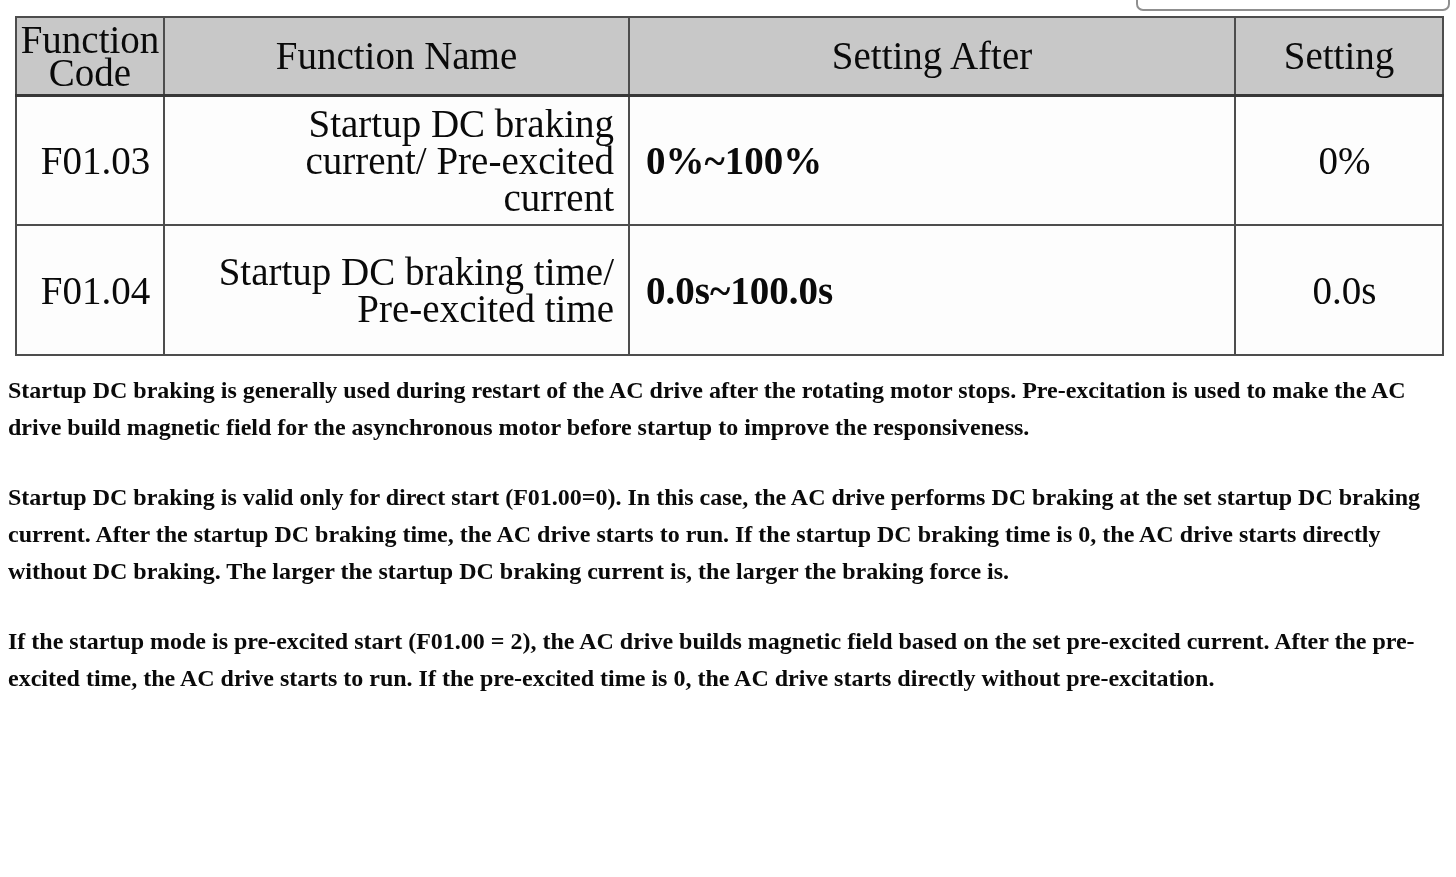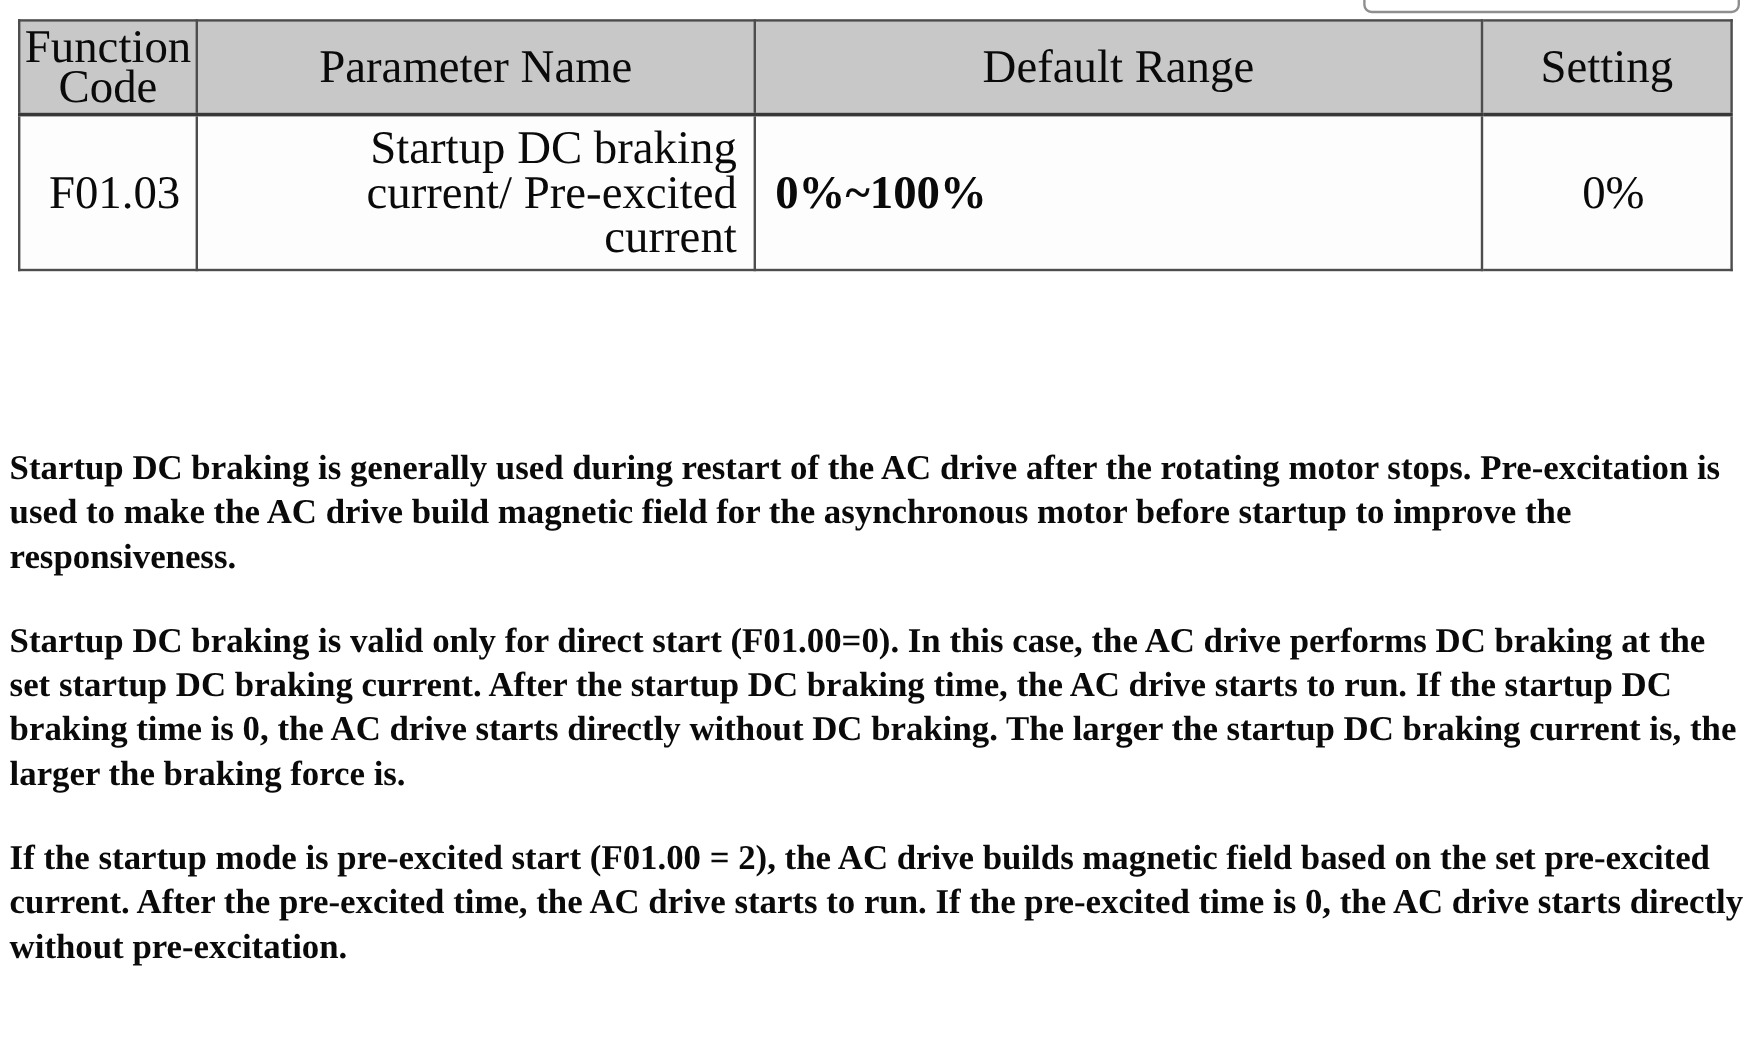--- a/index.html
+++ b/index.html
@@ -50,52 +50,58 @@
   td.cell-code    { text-align: center; }
   td.cell-name    { text-align: right; padding-left: 28px; padding-right: 14px; line-height: 37px; }
   td.cell-range   { text-align: left; padding-left: 16px; font-weight: bold; }
   td.cell-default { text-align: center; }
   
   .description {
     position: absolute;
     top: 372px; left: 8px;
     width: 1448px;
     font-weight: 700;
-    font-size: 29px;
+    font-size: 24px;
     line-height: 37px;
   }
   .description p { margin: 0 0 33px 0; }
   .description p:last-child { margin-bottom: 0; }
 </style>
 </head>
 <body>
 
 <div class="cropped-box"></div>
 
 <table class="param-table">
   <colgroup>
     <col class="c-code">
       <col class="c-name">
       <col class="c-range">
       <col class="c-default">
   </colgroup>
   <thead>
     <tr>
       <th>Function Code</th>
-      <th>Parameter Name</th>
-      <th>Default Range</th>
+      <th>Function Name</th>
+      <th>Setting After</th>
       <th>Setting</th>
     </tr>
   </thead>
   <tbody>
     <tr>
       <td class="cell-code">F01.03</td>
       <td class="cell-name">Startup DC braking current/ Pre-excited current</td>
       <td class="cell-range">0%~100%</td>
       <td class="cell-default">0%</td>
+    </tr>
+    <tr>
+      <td class="cell-code">F01.04</td>
+      <td class="cell-name">Startup DC braking time/ Pre-excited time</td>
+      <td class="cell-range">0.0s~100.0s</td>
+      <td class="cell-default">0.0s</td>
     </tr>
   </tbody>
 </table>
 
 <div class="description">
   <p>Startup DC braking is generally used during restart of the AC drive after the rotating motor stops. Pre-excitation is used to make the AC drive build magnetic field for the asynchronous motor before startup to improve the responsiveness.</p>
   <p>Startup DC braking is valid only for direct start (F01.00=0). In this case, the AC drive performs DC braking at the set startup DC braking current. After the startup DC braking time, the AC drive starts to run. If the startup DC braking time is 0, the AC drive starts directly without DC braking. The larger the startup DC braking current is, the larger the braking force is.</p>
   <p>If the startup mode is pre-excited start (F01.00 = 2), the AC drive builds magnetic field based on the set pre-excited current. After the pre-excited time, the AC drive starts to run. If the pre-excited time is 0, the AC drive starts directly without pre-excitation.</p>
 </div>
 

